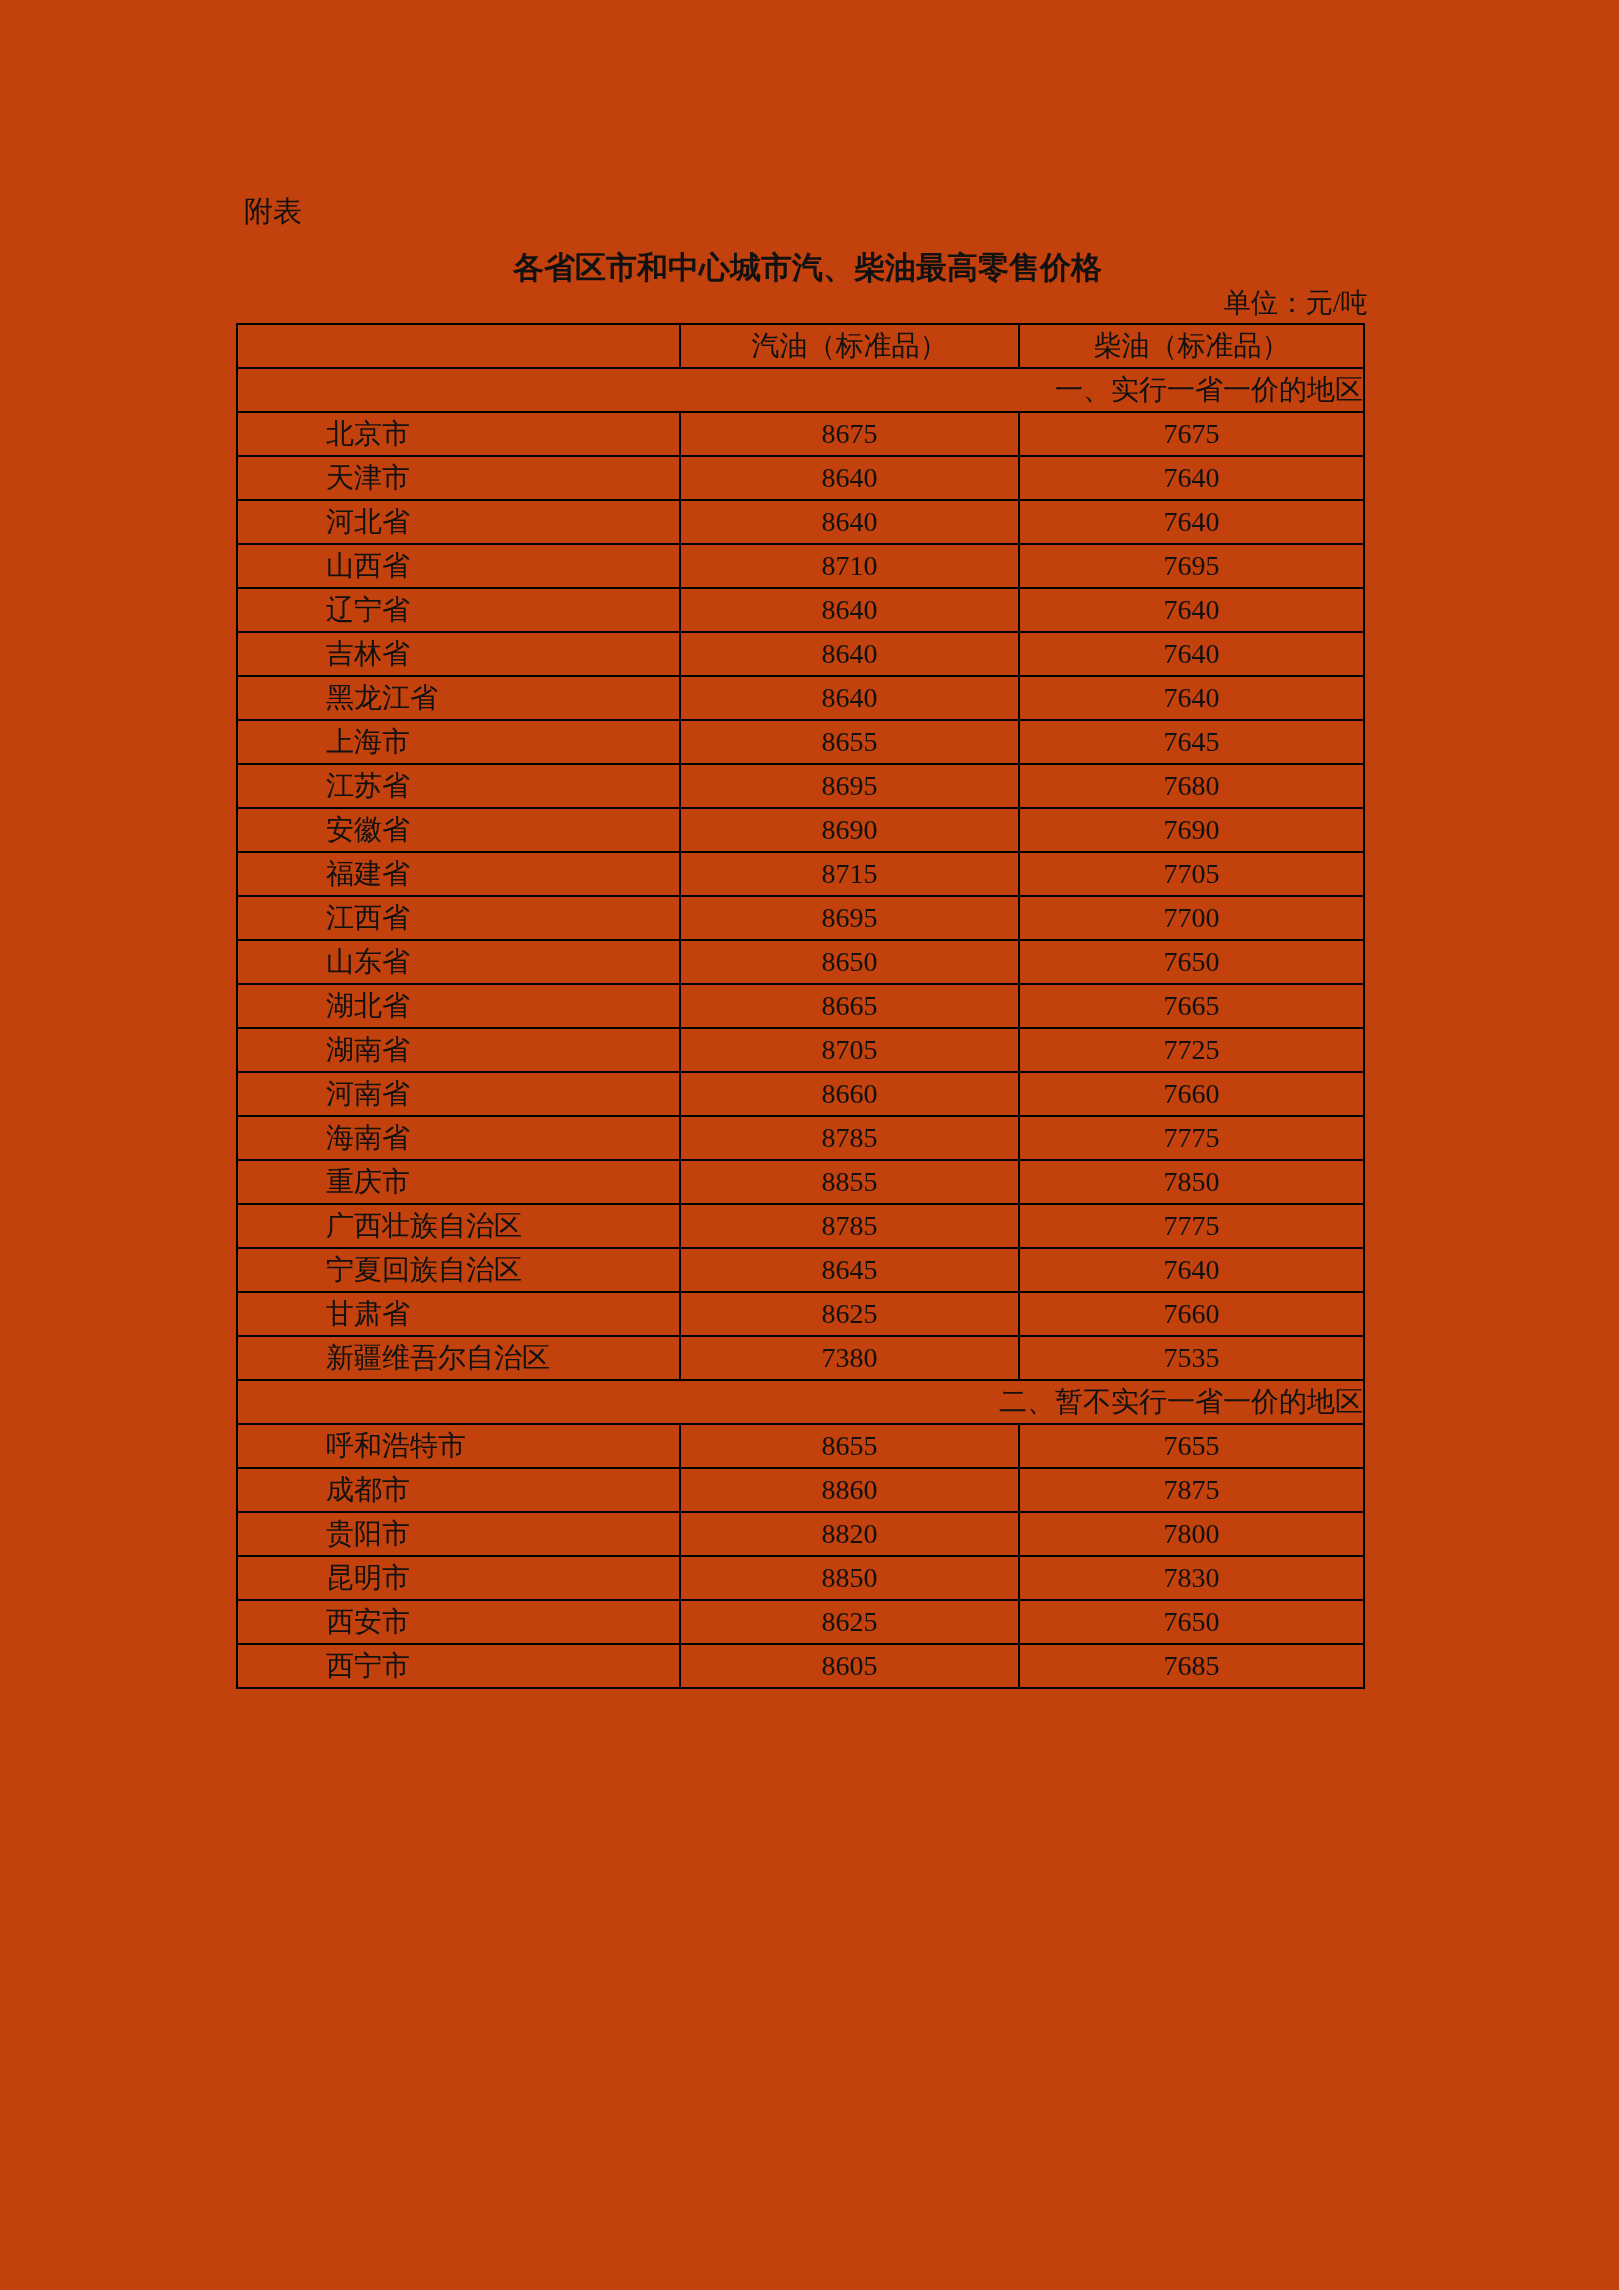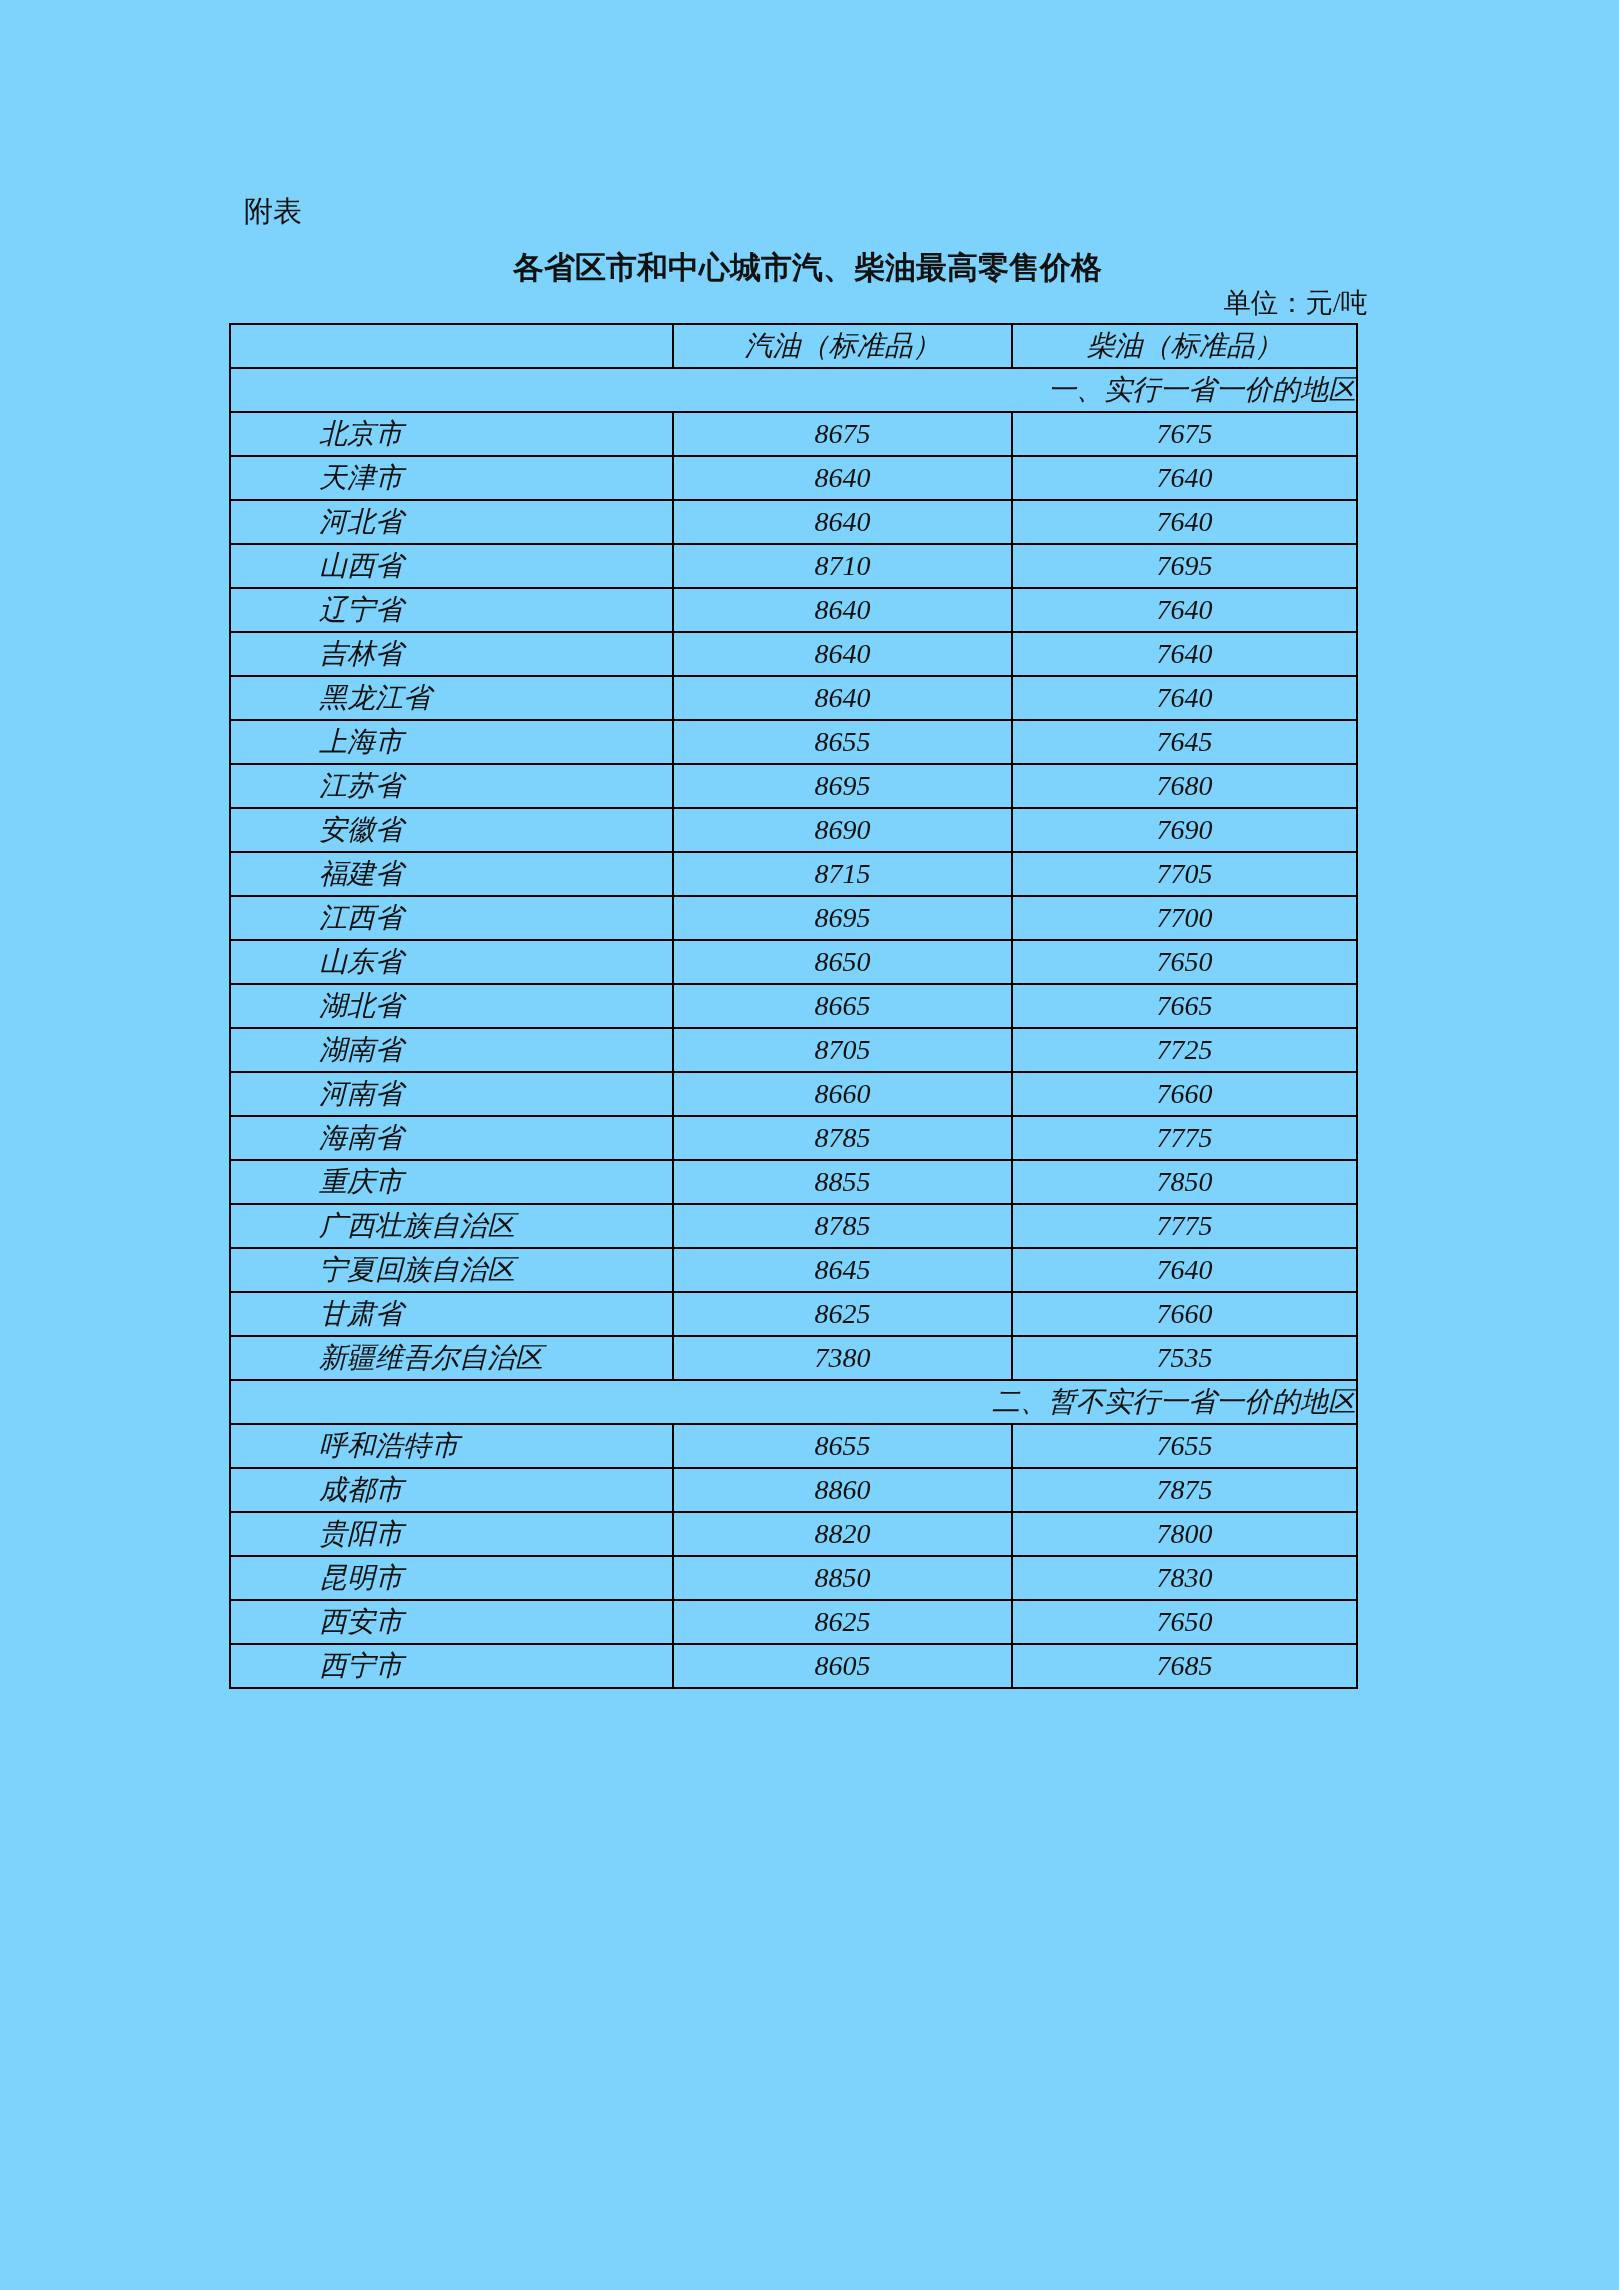--- a/index.html
+++ b/index.html
@@ -10,21 +10,21 @@
   body {
     width: 1619px;
     height: 2291px;
     font-family: "Liberation Serif", "DejaVu Serif", serif;
     color: #111111;
   }
   .page {
     position: relative;
     width: 1619px;
     height: 2291px;
-    background: #7dd3fc;
+    background: #c2410c;
     overflow: hidden;
   }
   .fubiao {
     position: absolute;
     left: 244px;
     top: 194px;
     font-size: 29px;
     line-height: 35px;
   }
   .doc-title {
@@ -42,27 +42,26 @@
     position: absolute;
     left: 245px;
     top: 287px;
     width: 1123px;
     text-align: right;
     font-size: 27.4px;
     line-height: 33px;
   }
   table.price-table {
     position: absolute;
-    left: 229px;
+    left: 236px;
     top: 323px;
     width: 1127px;
     border-collapse: collapse;
     table-layout: fixed;
     border: 2.9px solid #000000;
-    font-style: italic;
   }
   .price-table td {
     border: 2px solid #000000;
     border-top-width: 2.9px;
     border-bottom-width: 2.9px;
     font-size: 28px;
     padding: 0;
     height: 42px;
     vertical-align: middle;
     overflow: hidden;

